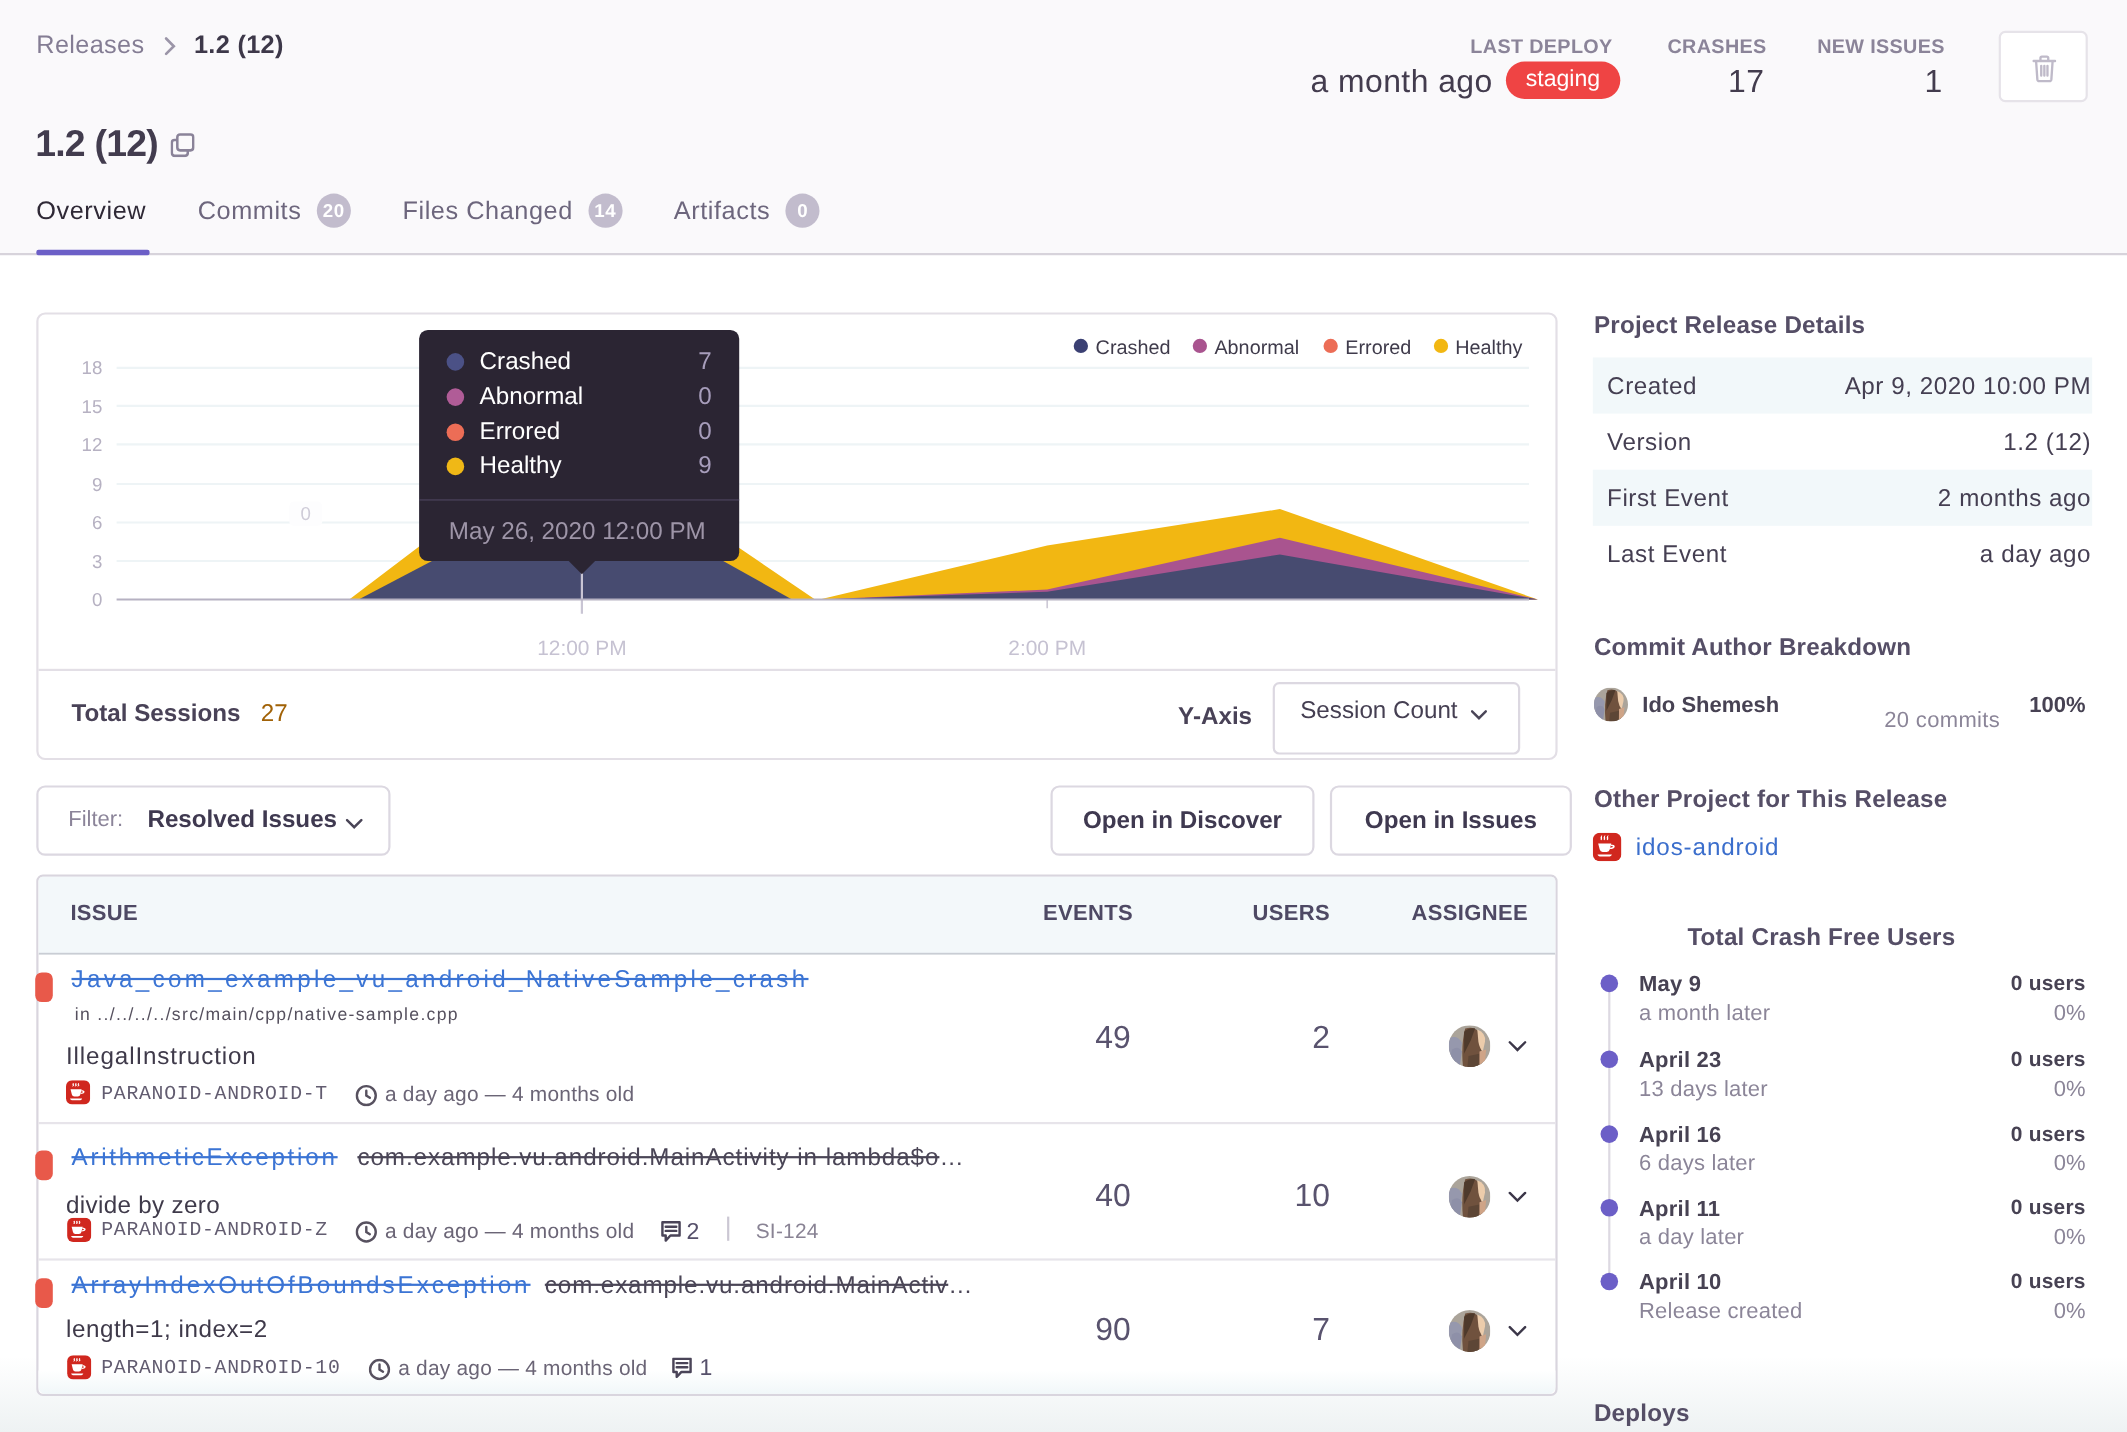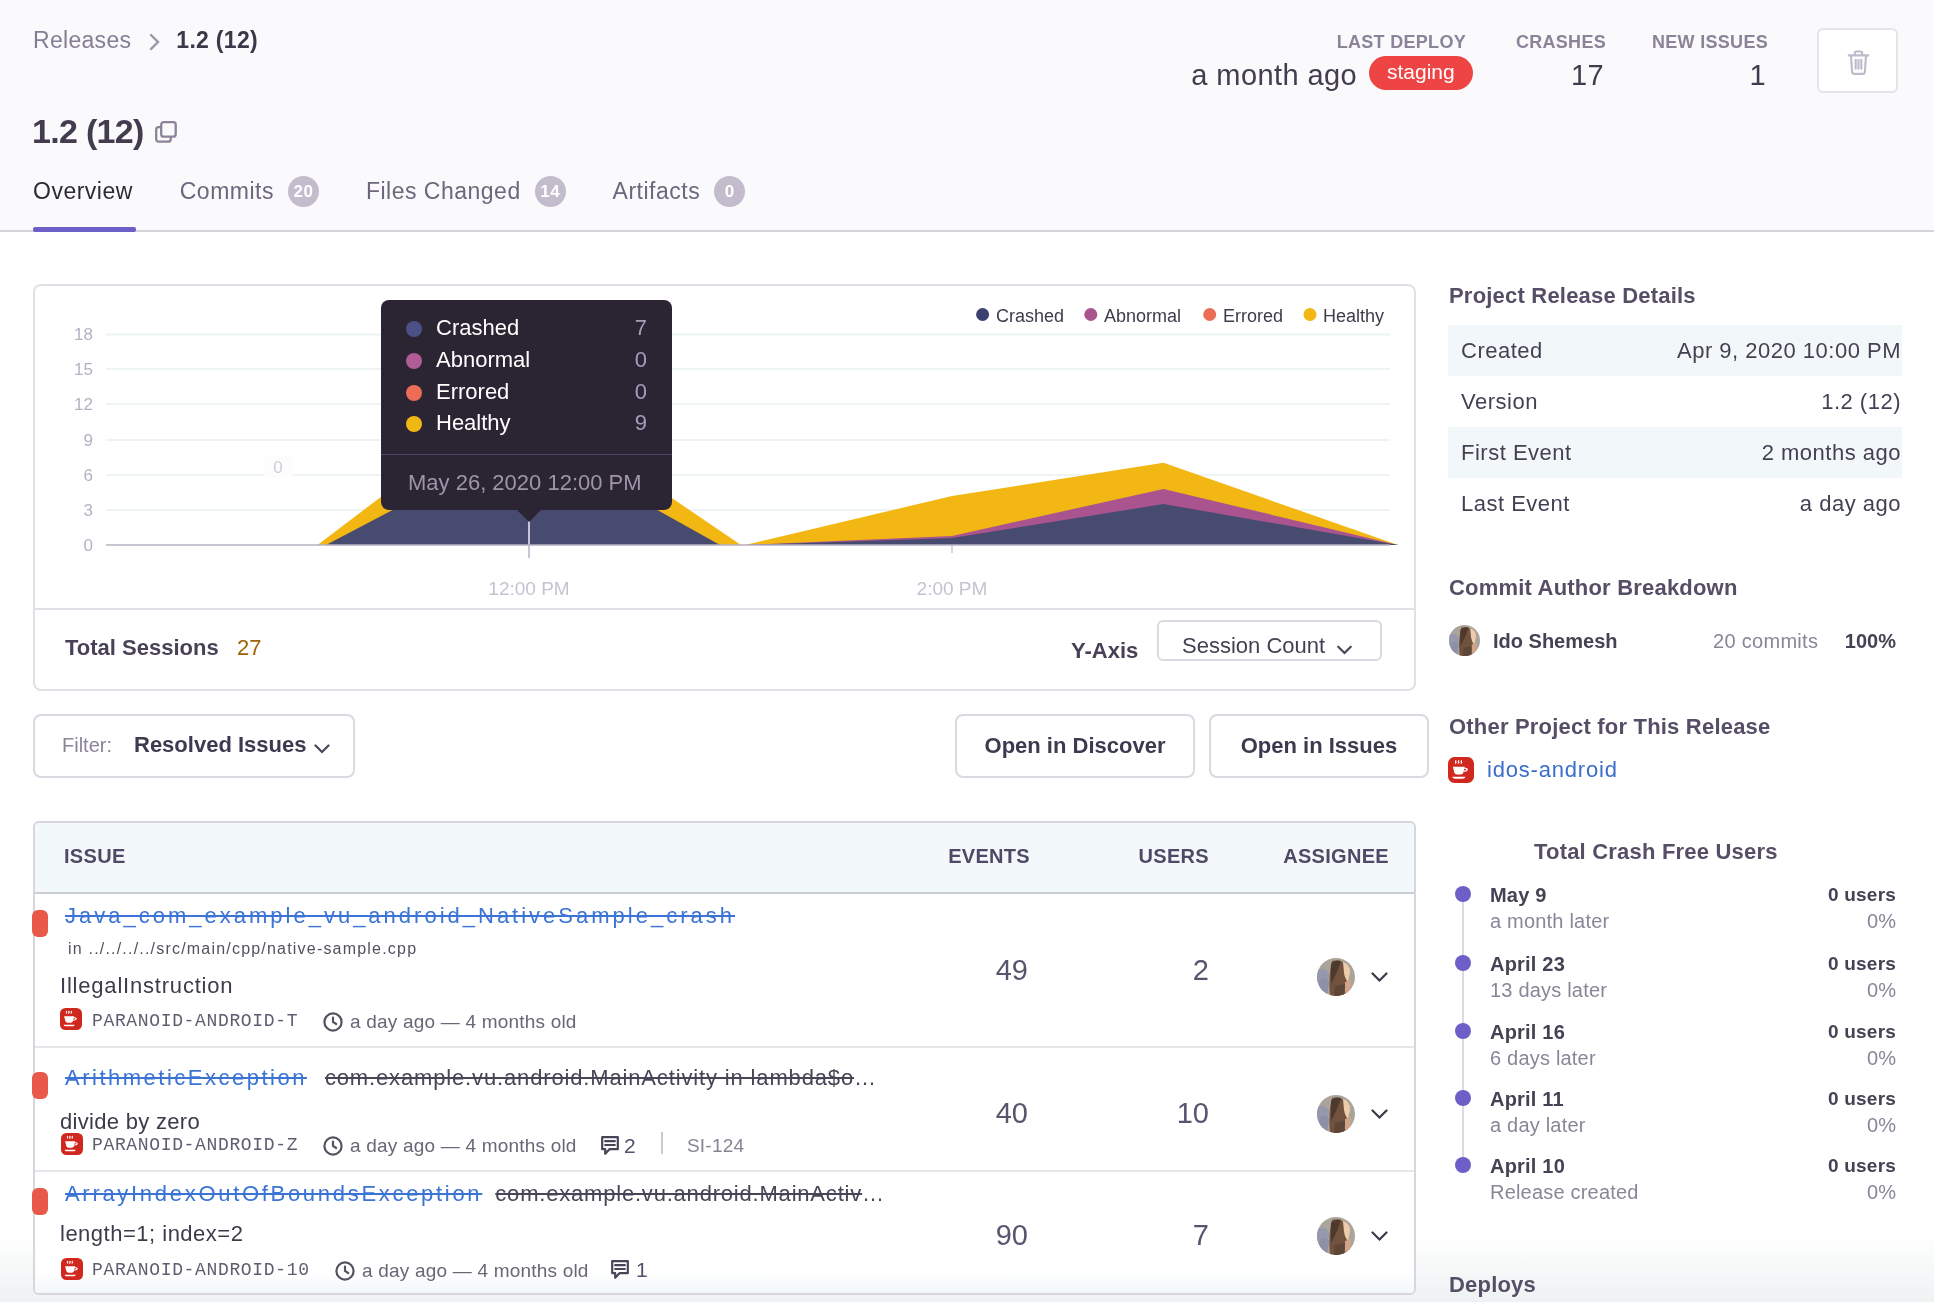--- a/index.html
+++ b/index.html
@@ -21,21 +21,21 @@
   .tab { display:inline-block; margin-right:40px; color:#6d667d; }
   .tab.active { color:#2f2936; font-weight:400; }
   .badge { display:inline-block; background:#c2bccd; color:#fff; border-radius:16px; min-width:31px; height:31px; line-height:31px; text-align:center; font-size:17px; font-weight:700; margin-left:14px; vertical-align:2px; }
   .tabline { position:absolute; left:33px; top:227px; width:103px; height:5px; background:#6c5fc7; border-radius:2px; }
   
   .card { position:absolute; left:33px; top:284px; width:1383px; height:407px; background:#fff; border:2px solid #e3dfe6; border-radius:8px; }
   .cardfoot { position:absolute; left:0; top:322px; width:1379px; height:81px; border-top:2px solid #e3dfe6; }
   
   .btn { position:absolute; background:#fff; border:2px solid #dcd8e1; border-radius:8px; font-size:22px; font-weight:700; color:#3f3950; text-align:center; }
   
-  .tbl { position:absolute; left:33px; top:821px; width:1383px; height:474px; background:#fff; border:2px solid #d9d5de; border-radius:6px; }
+  .tbl { position:absolute; left:33px; top:795px; width:1383px; height:474px; background:#fff; border:2px solid #d9d5de; border-radius:6px; }
   .thead { position:absolute; left:0; top:0; width:1379px; height:71px; background:#f3f8fa; border-bottom:2px solid #c9cdd4; border-radius:4px 4px 0 0; }
   .th { font-size:20px; font-weight:700; color:#4e4964; letter-spacing:0.3px; position:absolute; top:22px; }
   .rowline { position:absolute; left:0; width:1379px; border-top:2px solid #e7e4ea; }
   .itle { font-size:22px; }
   .strike-blue { color:#3b74d4; text-decoration:line-through; }
   .strike-gray { color:#4a4556; text-decoration:line-through; }
   .mono { font-family:"Liberation Mono", monospace; font-size:18px; letter-spacing:0.65px; color:#625c70; }
   .meta { font-size:19px; color:#6b6576; letter-spacing:0.2px; }
   .num { font-size:29px; line-height:29px; color:#59536e; position:absolute; text-align:right; }
   .redbar { position:absolute; left:-3px; width:16px; height:27px; background:#e8594a; border-radius:6px; }
@@ -160,21 +160,21 @@
         <span class="ttdot" style="background:#f0b816;"></span>
         <span class="ttlabel">Healthy</span>
         <span class="ttval">9</span>
       </div>
       <div style="position:absolute; left:0; top:154px; width:291px; border-top:1px solid #4e4660;"></div>
       <div style="position:absolute; left:27px; top:170px; font-size:22px; color:#9e95a8;">May 26, 2020 12:00 PM</div>
     </div>
     <div class="cardfoot">
       <div class="abs" style="left:30px; top:25px; font-size:22px;"><b style="color:#494257;">Total Sessions</b>&nbsp;&nbsp;&nbsp;<span style="color:#a16207;">27</span></div>
       <div class="abs" style="left:1036px; top:28px; font-size:22px; font-weight:700; color:#494257;">Y-Axis</div>
-      <div class="abs" style="left:1122px; top:10px; width:225px; height:41px; border:2px solid #dcd8e1; border-radius:6px;">
+      <div class="abs" style="left:1122px; top:10px; width:225px; height:66px; border:2px solid #dcd8e1; border-radius:6px;">
         <span class="abs" style="left:23px; top:11px; font-size:22px; color:#453f52;">Session Count</span>
         <svg width="15" height="10" viewBox="0 0 18 11" style="position:absolute; right:28px; top:23px;">
           <path d="M1.5 1.5 L9 9 L16.5 1.5" fill="none" stroke="#4a4557" stroke-width="2.6" stroke-linecap="round"></path>
         </svg>
       </div>
     </div>
   </div>
 
   <div class="btn" style="left:33px; top:714px; width:322px; height:64px;">
     <span class="abs" style="left:27px; top:18px; font-weight:400; font-size:20px; color:#8b8499;">Filter:</span>
@@ -288,21 +288,21 @@
     <span class="k">Last Event</span>
     <span class="v">a day ago</span>
   </div>
 
   <div class="abs sideh" style="left:1449px; top:575px;">Commit Author Breakdown</div>
   <div id="author">
     <div class="avatar" style="left:1449px; top:625px; width:31px; height:31px;"><svg width="31" height="31" viewBox="0 0 38 38">
         <use href="#face"></use>
       </svg></div>
     <div class="abs" style="left:1493px; top:630px; font-size:20px; font-weight:700; color:#474253;">Ido Shemesh</div>
-    <div class="abs" style="left:1713px; top:630px; font-size:20px; letter-spacing:0.3px; color:#8b8598;">20 commits</div>
+    <div class="abs" style="left:1713px; top:644px; font-size:20px; letter-spacing:0.3px; color:#8b8598;">20 commits</div>
     <div class="abs" style="right:38px; top:630px; font-size:20px; font-weight:700; color:#474253;">100%</div>
   </div>
 
   <div class="abs sideh" style="left:1449px; top:714px;">Other Project for This Release</div>
   <div id="otherproj">
     <svg width="26" height="26" viewBox="0 0 24 24" style="position:absolute;left:1448px;top:757px;">
       <use href="#javaicon"></use>
     </svg>
     <div class="abs" style="left:1487px; top:757px; font-size:22px; letter-spacing:0.8px; color:#3b6ecc;">idos-android</div>
   </div>

